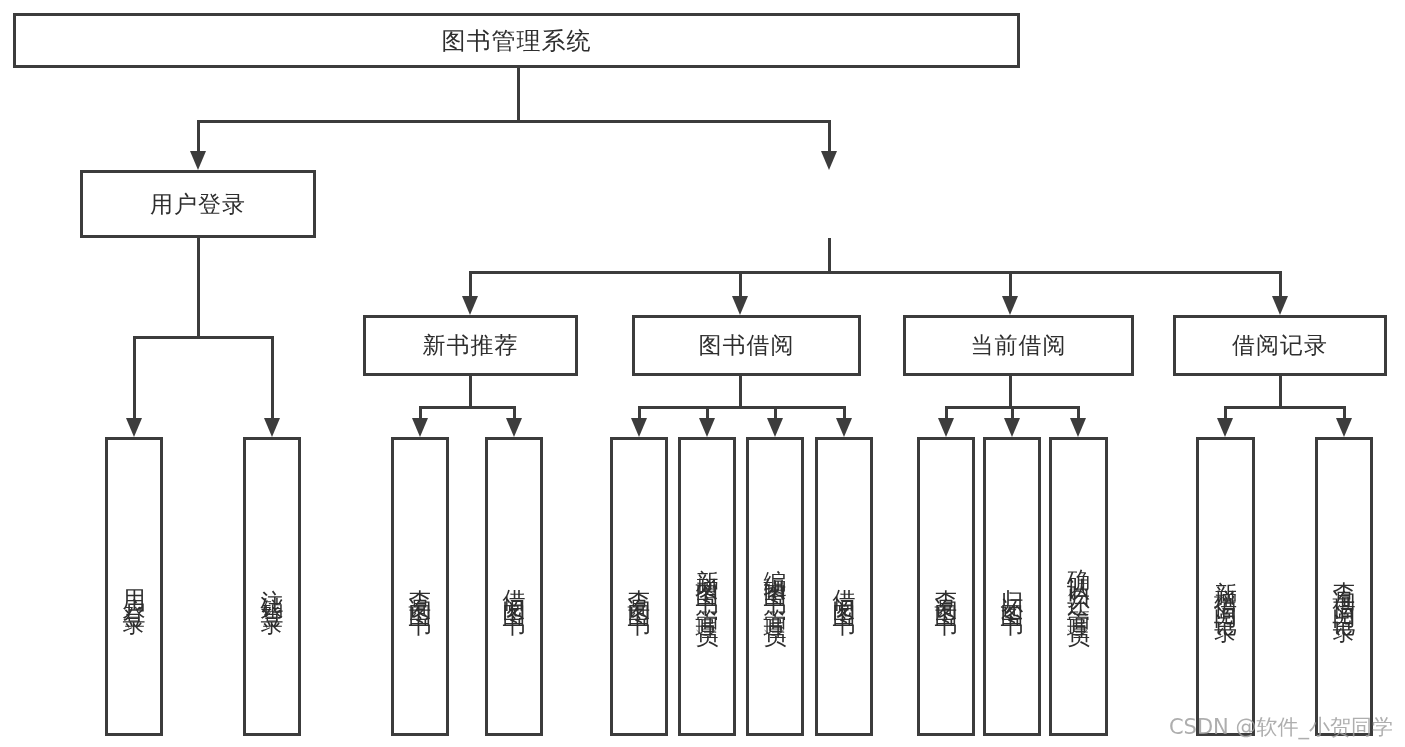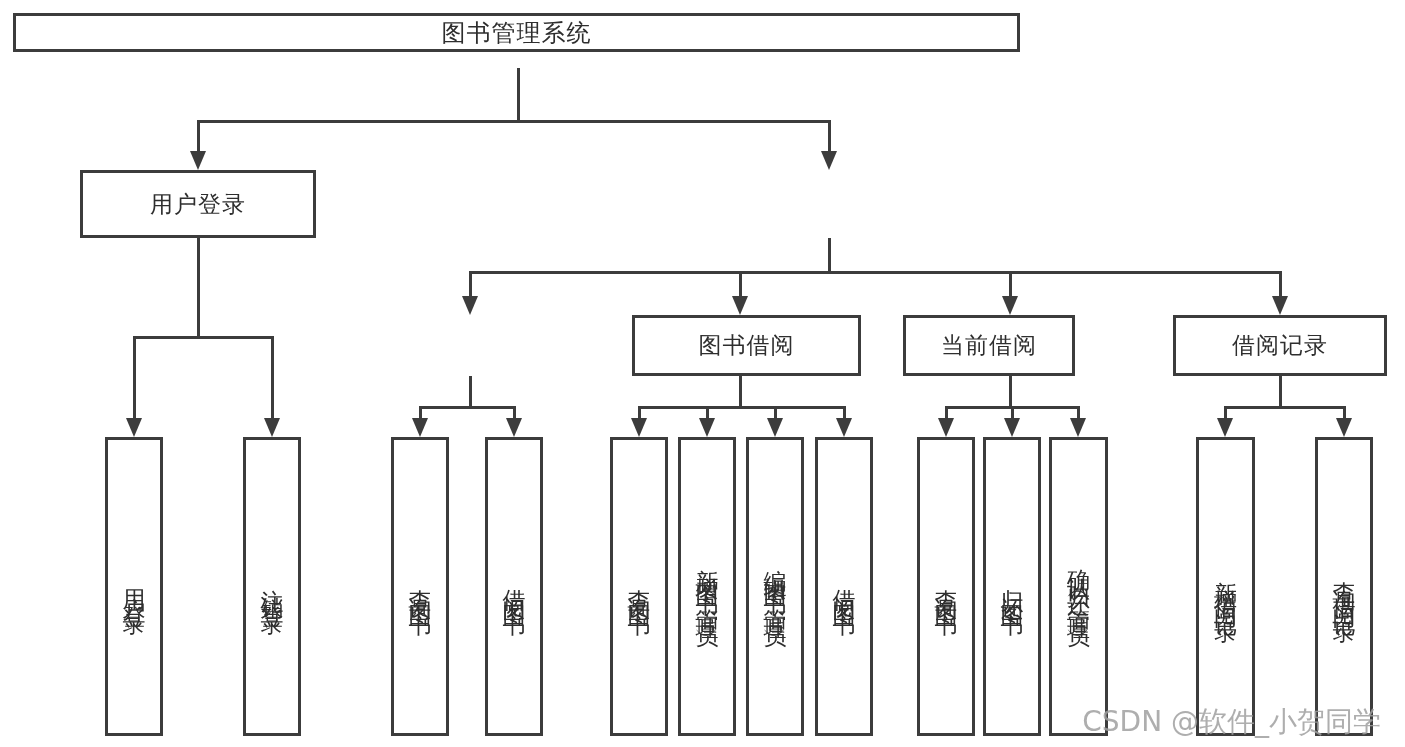--- a/index.html
+++ b/index.html
@@ -44,46 +44,49 @@
   }
   .arrow{
     position:absolute;
     width:0;height:0;
     border-left:8px solid transparent;
     border-right:8px solid transparent;
     border-top:19px solid var(--line);
   }
   .watermark{
     position:absolute;
-    right:24px;
+    right:12px;
     bottom:6px;
-    font-size:28px;
+    font-size:21px;
     color:var(--wm);
     opacity:.85;
     z-index:20;
     white-space:nowrap;
   }
 </style>
 </head>
 <body>
 
 <div id="canvas">
 
-  <div class="box hbox rootbox" style="left:13px;top:13px;width:1007px;height:39px">
+  <div class="box hbox rootbox" style="left:13px;top:13px;width:1007px;height:55px">
     <span>图书管理系统</span>
   </div>
 
   <div class="box hbox" style="left:80px;top:170px;width:236px;height:68px">
     <span>用户登录</span>
   </div>
 
+  <div class="box hbox" style="left:363px;top:315px;width:215px;height:61px">
+    <span>新书推荐</span>
+  </div>
   <div class="box hbox" style="left:632px;top:315px;width:229px;height:61px">
     <span>图书借阅</span>
   </div>
-  <div class="box hbox" style="left:903px;top:315px;width:172px;height:61px">
+  <div class="box hbox" style="left:903px;top:315px;width:231px;height:61px">
     <span>当前借阅</span>
   </div>
   <div class="box hbox" style="left:1173px;top:315px;width:214px;height:61px">
     <span>借阅记录</span>
   </div>
 
   <div class="box vbox" style="left:105px;top:437px;width:58px;height:299px">
     <span>用户登录</span>
   </div>
   <div class="box vbox" style="left:243px;top:437px;width:58px;height:299px">

